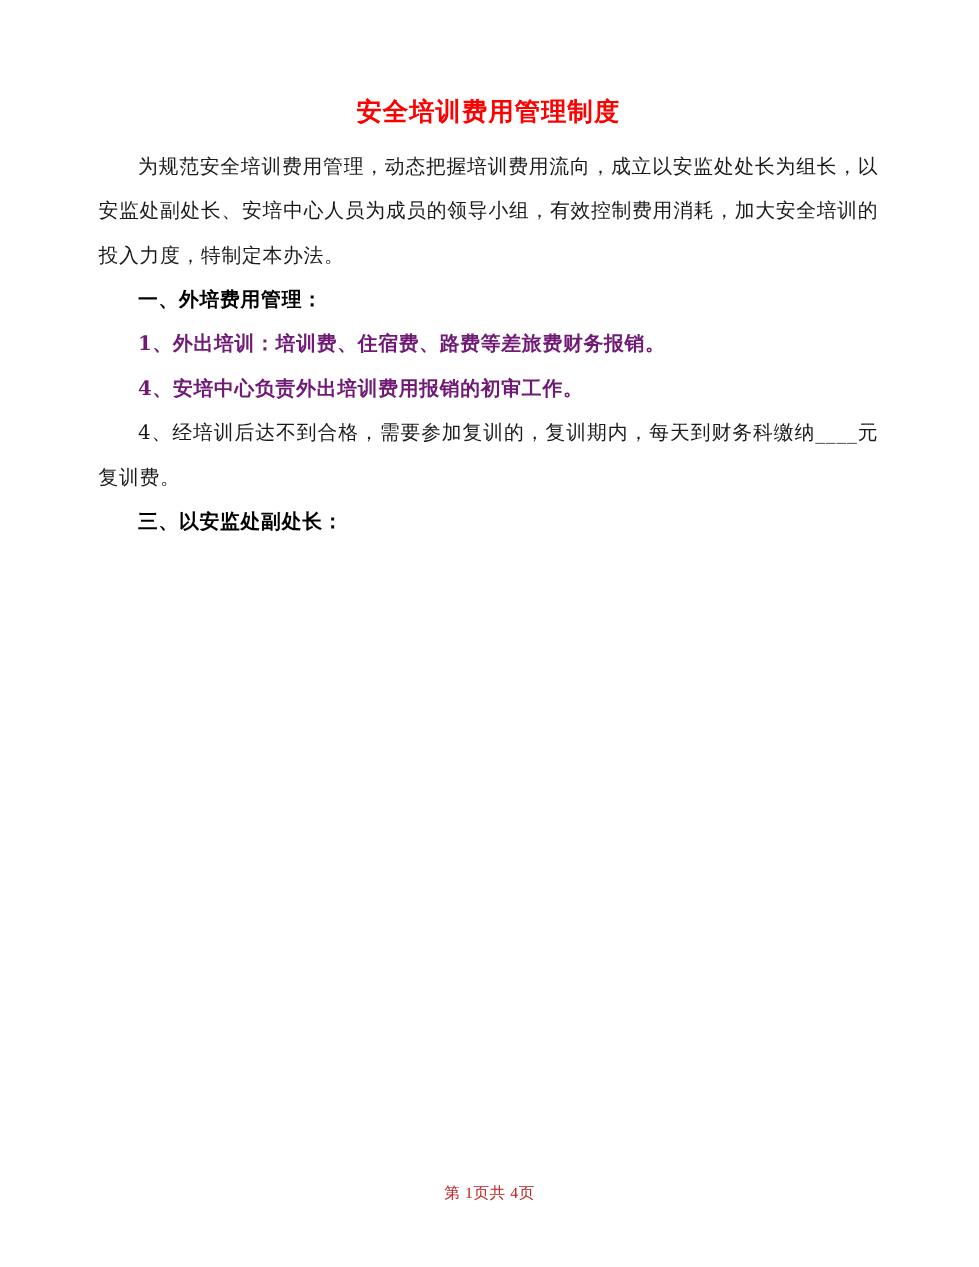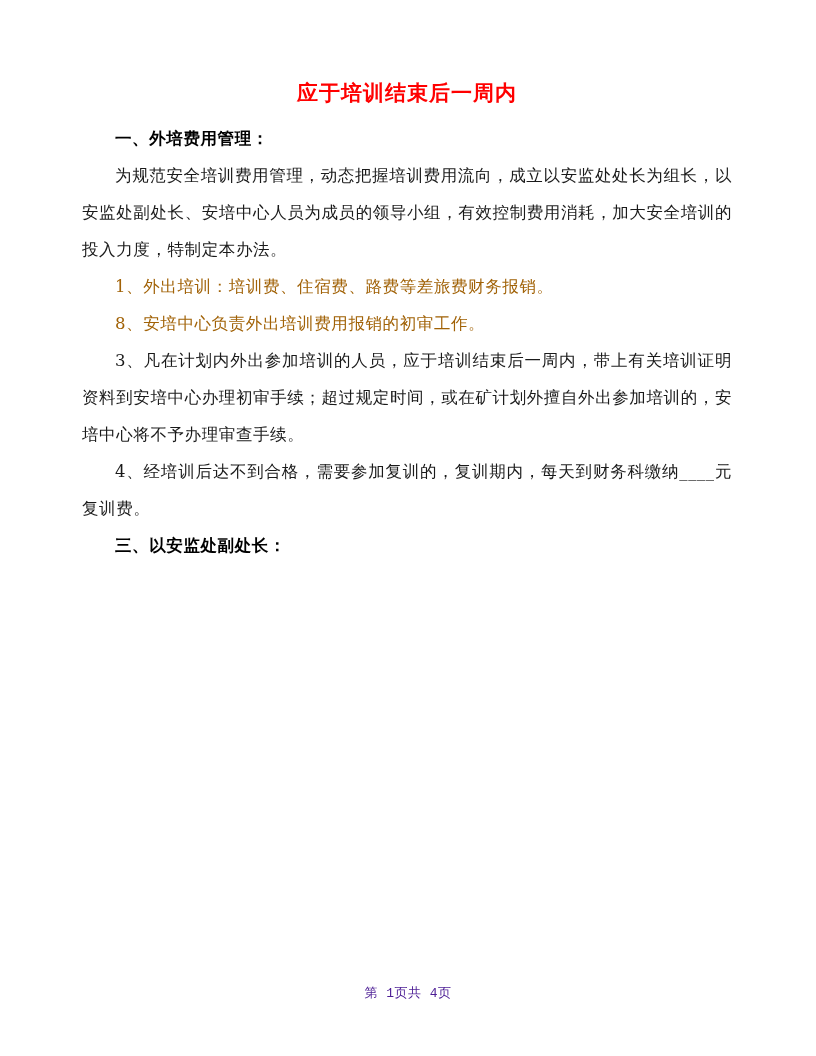--- a/index.html
+++ b/index.html
@@ -42,58 +42,57 @@
     line-height: 37px;
     margin: 0;
     text-align: justify;
     text-justify: inter-ideograph;
     text-indent: 33px;
     letter-spacing: 0.6px;
     color: #1a1a1a;
     font-family: "DejaVu Serif", "Liberation Serif", serif;
   }
   .para.bold {
-    font-weight: normal;
-    color: #a16207;
+    font-weight: bold;
+    color: #701a75;
   }
   .para.heading {
     font-weight: bold;
     color: #000000;
   }
   .footer {
     position: absolute;
     left: 0;
     right: 0;
     top: 985px;
     text-align: center;
     font-size: 13px;
-    color: #4c1d95;
+    color: #b91c1c;
     letter-spacing: 0.5px;
     line-height: 18px;
-    font-family: Liberation Mono, monospace;
+    font-family: Liberation Serif, serif;
   }
 </style>
 </head>
 <body>
 
 <div class="page">
 
   <div class="content">
 
-    <h1 class="doc-title">应于培训结束后一周内</h1>
+    <h1 class="doc-title">安全培训费用管理制度</h1>
+
+    <p class="para">为规范安全培训费用管理，动态把握培训费用流向，成立以安监处处长为组长，以安监处副处长、安培中心人员为成员的领导小组，有效控制费用消耗，加大安全培训的投入力度，特制定本办法。</p>
 
     <p class="para heading">一、外培费用管理：</p>
 
-    <p class="para">为规范安全培训费用管理，动态把握培训费用流向，成立以安监处处长为组长，以安监处副处长、安培中心人员为成员的领导小组，有效控制费用消耗，加大安全培训的投入力度，特制定本办法。</p>
-
     <p class="para bold">1、外出培训：培训费、住宿费、路费等差旅费财务报销。</p>
 
-    <p class="para bold">8、安培中心负责外出培训费用报销的初审工作。</p>
+    <p class="para bold">4、安培中心负责外出培训费用报销的初审工作。</p>
 
-    <p class="para">3、凡在计划内外出参加培训的人员，应于培训结束后一周内，带上有关培训证明资料到安培中心办理初审手续；超过规定时间，或在矿计划外擅自外出参加培训的，安培中心将不予办理审查手续。</p>
 
 
 
 
 
 
     <p class="para">4、经培训后达不到合格，需要参加复训的，复训期内，每天到财务科缴纳____元复训费。</p>
 
     <p class="para heading">三、以安监处副处长：</p>
 

